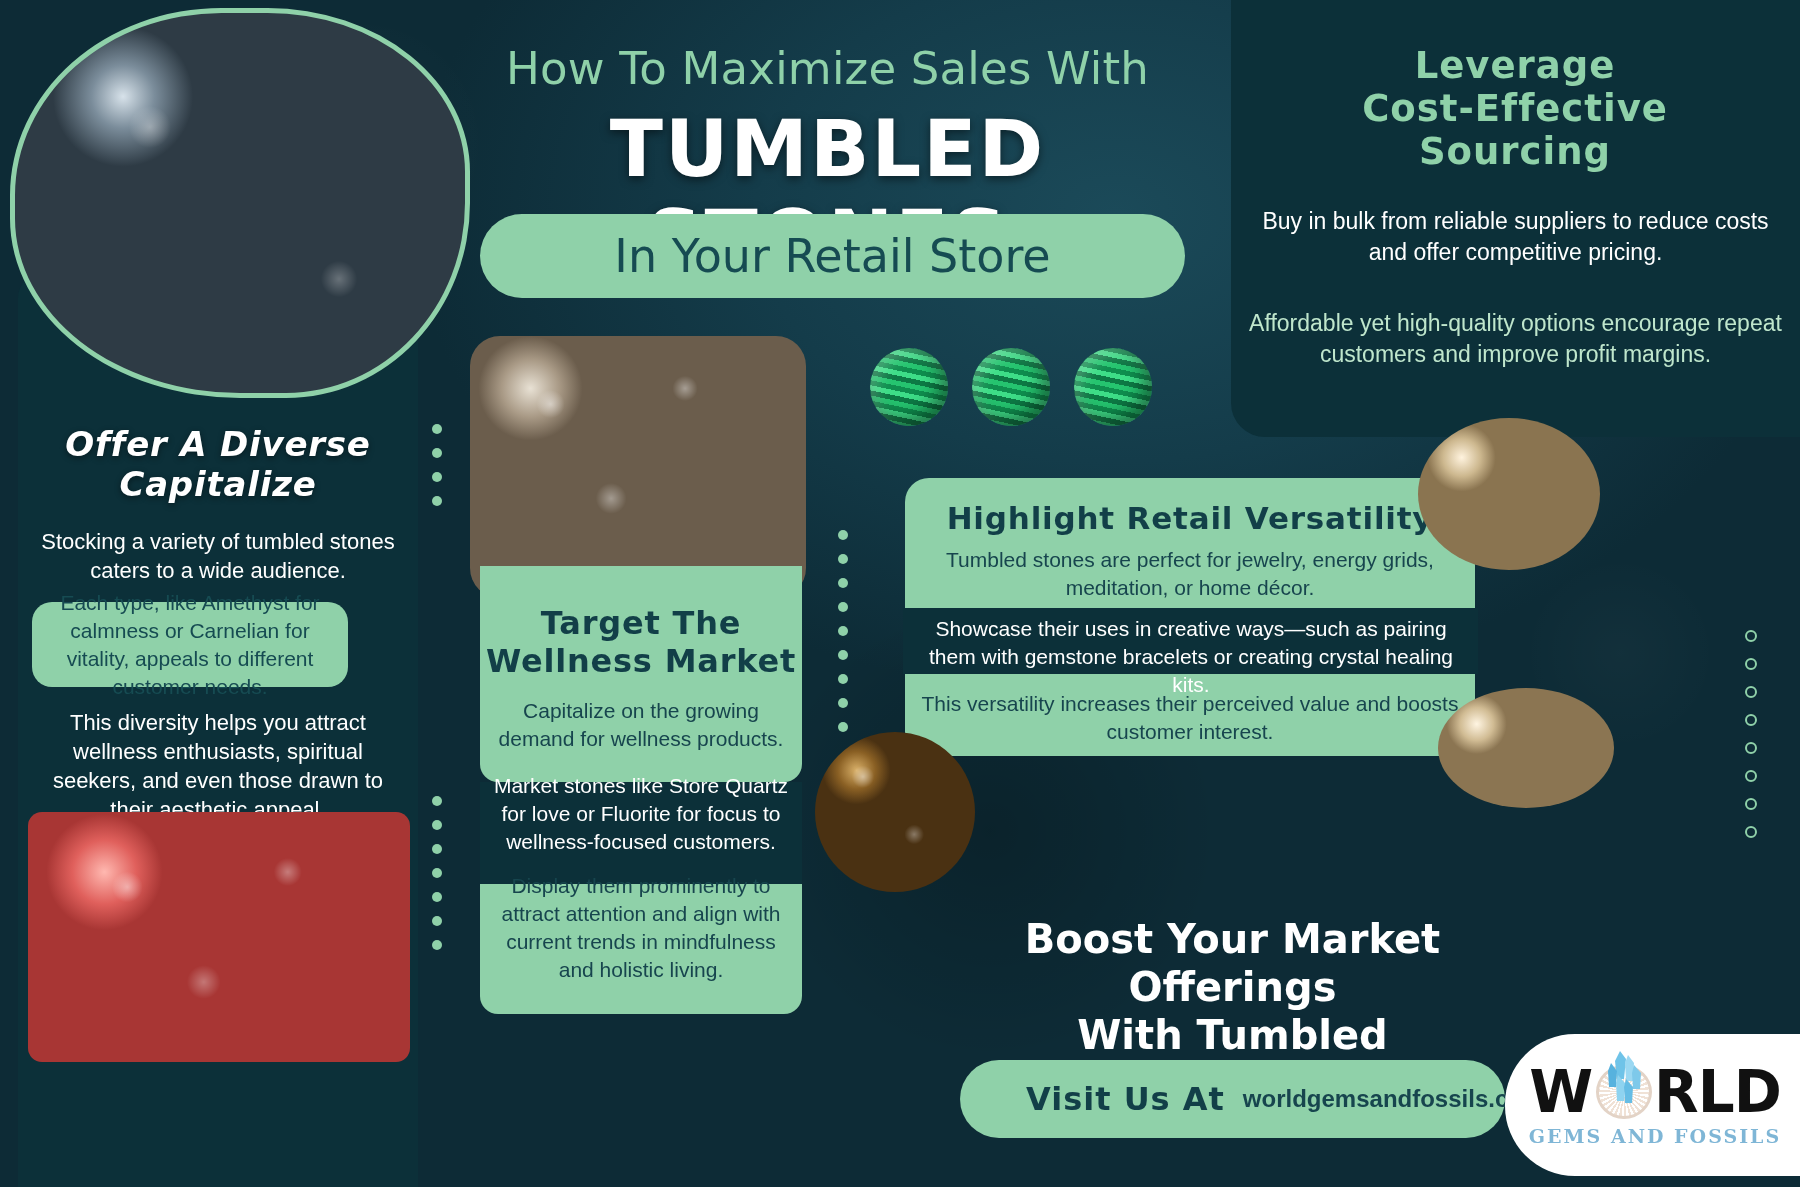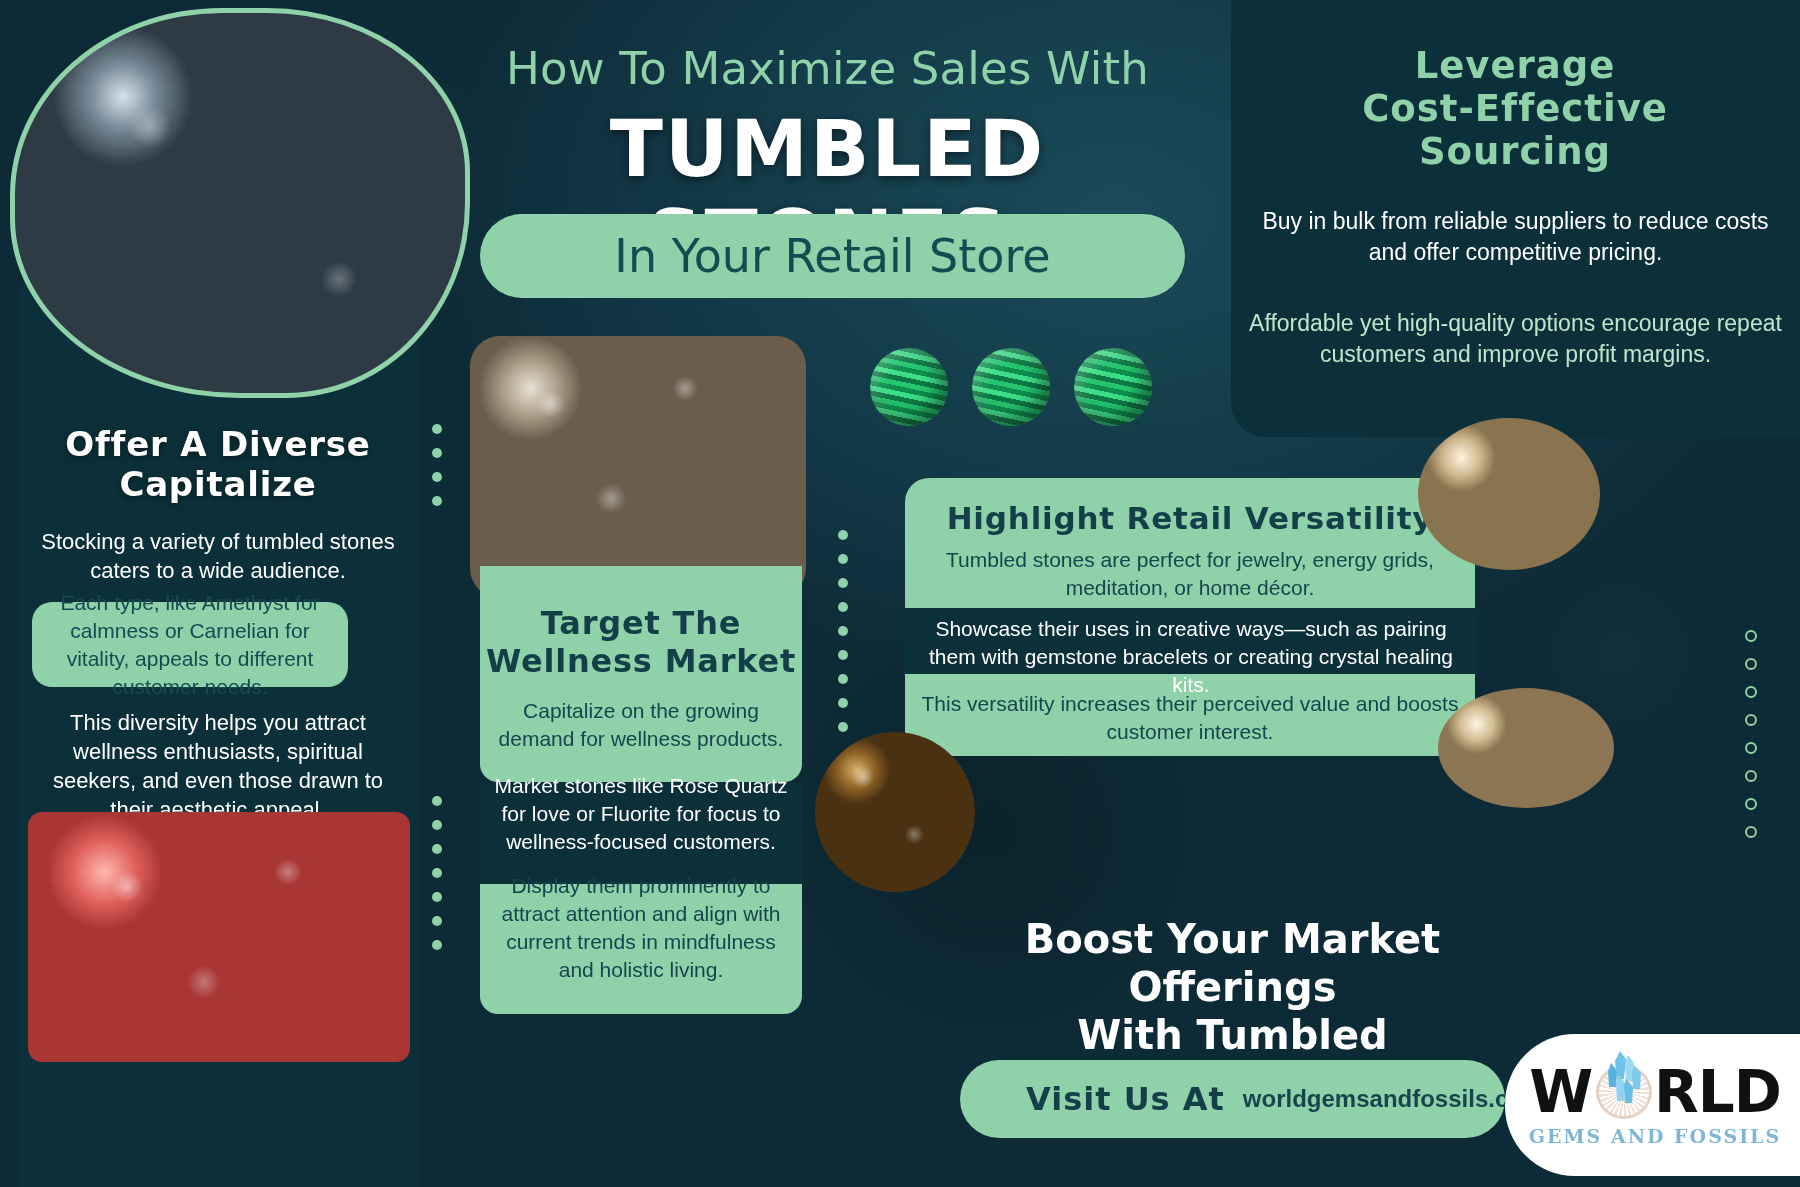--- a/index.html
+++ b/index.html
@@ -103,20 +103,21 @@
       radial-gradient(circle 30px at 30% 30%, rgba(255,255,255,.35), transparent 70%),
       radial-gradient(circle 26px at 72% 70%, rgba(255,255,255,.28), transparent 70%);
   }
 
   
   .lc-title{
     position:absolute;left:32px;top:424px;width:372px;text-align:center;
     color:#ffffff;font-size:34px;line-height:40px;font-weight:700;letter-spacing:.8px;
     font-family:"DejaVu Sans",sans-serif;
     text-shadow:0 2px 6px rgba(0,0,0,.45);
+    font-style:italic;
   }
   .lc-p1{
     position:absolute;left:40px;top:527px;width:356px;text-align:center;
     color:#ffffff;font-size:22px;line-height:29px;
   }
   .lc-pill{
     position:absolute;left:32px;top:602px;width:316px;height:85px;
     background:#8fd1a9;border-radius:20px;
     display:flex;align-items:center;justify-content:center;padding:0 10px;
   }
@@ -387,21 +388,21 @@
   </div>
 
   <div class="img-smoky"></div>
   <div class="mid-card"></div>
   <div class="mid-title">
     <div>Target The</div>
     <div>Wellness Market</div>
   </div>
   <div class="mid-p1">Capitalize on the growing demand for wellness products.</div>
   <div class="mid-dark"></div>
-  <div class="mid-p2">Market stones like Rose Quartz for love or Fluorite for focus to wellness-focused customers.</div>
+  <div class="mid-p2">Market stones like Store Quartz for love or Fluorite for focus to wellness-focused customers.</div>
   <div class="mid-card2"></div>
   <div class="mid-p3">Display them prominently to attract attention and align with current trends in mindfulness and holistic living.</div>
 
   <div class="beads">
     <div class="bead"></div>
     <div class="bead"></div>
     <div class="bead"></div>
   </div>
 
   <div class="rv-card"></div>

